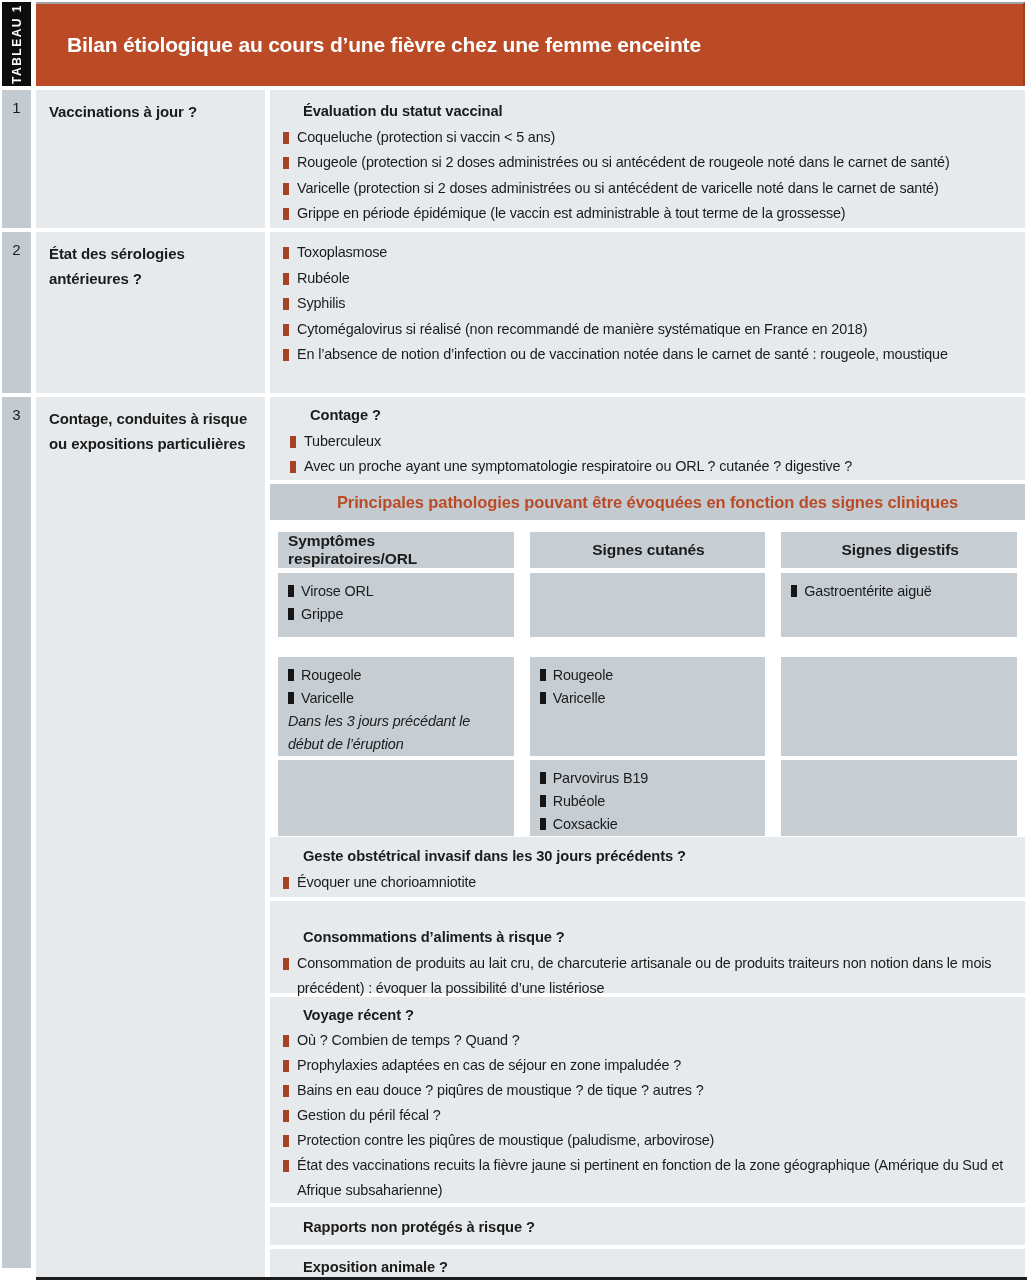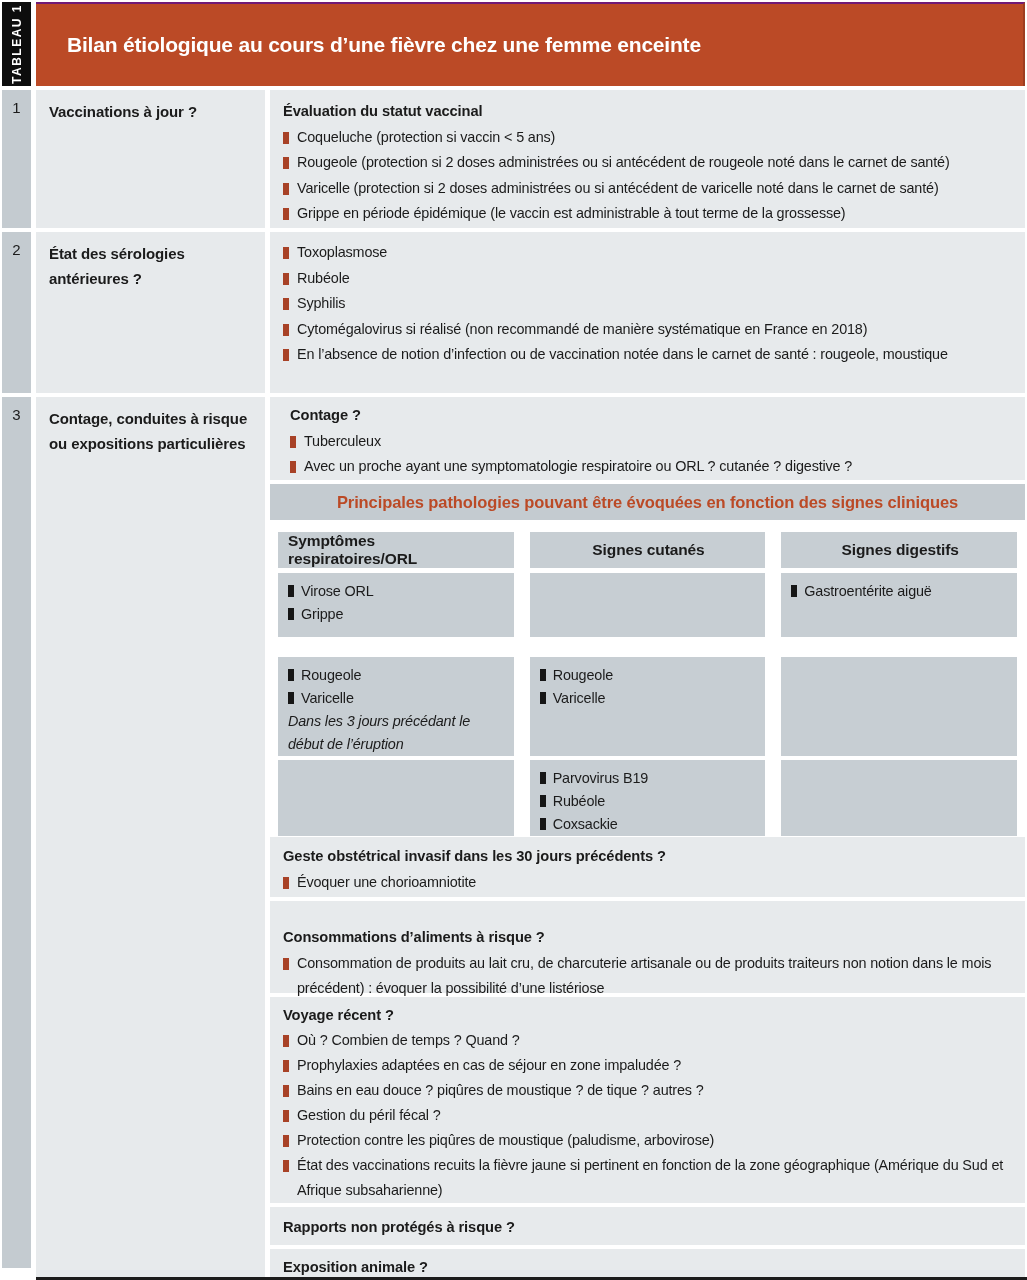--- a/index.html
+++ b/index.html
@@ -19,42 +19,42 @@
   .tab-label{
     position:absolute;left:2px;top:2px;width:29px;height:84px;
     background:var(--tab-label-bg);display:flex;align-items:center;justify-content:center;
   }
   .tab-label span{
     writing-mode:vertical-rl;transform:rotate(180deg);
     color:#ffffff;font-size:12px;font-weight:bold;letter-spacing:1.5px;white-space:nowrap;
   }
   .header-band{
     position:absolute;left:36px;top:2px;width:989px;height:84px;box-sizing:border-box;
-    background:var(--accent);border-top:2px solid #701a75;border-right:2px solid #9e3d20;
+    background:var(--accent);border-top:2px solid #a3a3a3;border-right:2px solid #9e3d20;
     display:flex;align-items:center;padding-left:31px;
   }
   .header-band h1{
     margin:0;color:#ffffff;font-size:21px;font-weight:bold;letter-spacing:-0.2px;
   }
   
   .row{position:absolute;left:2px;width:1023px;display:grid;grid-template-columns:29px 229px 1fr;column-gap:5px;}
   #row1{top:90px;height:138px;}
   #row2{top:232px;height:161px;}
   #row3{top:397px;height:880px;}
   .num-cell{background:var(--band-gray);text-align:center;padding-top:9px;font-size:15px;}
   #row3 .num-cell{height:871px;box-sizing:border-box;}
   .q-cell{
     background:var(--section-bg);font-weight:bold;font-size:15px;line-height:25px;
     padding:9px 14px 0 13px;box-sizing:border-box;letter-spacing:-0.1px;
   }
   .content-col{box-sizing:border-box;}
   .simple-content{background:var(--section-bg);padding:8px 12px 0 13px;box-sizing:border-box;height:100%;}
   #row1 .simple-content{padding-top:9px;}
   
-  .heading{font-weight:bold;font-size:14.7px;line-height:25.5px;letter-spacing:-0.1px;}
+  .heading{font-weight:bold;font-size:14.7px;line-height:25.5px;letter-spacing:-0.1px;margin-left:20px;}
   .line{display:flex;align-items:flex-start;font-size:14.4px;line-height:25.5px;letter-spacing:-0.15px;}
   .bullet{flex:0 0 auto;width:6px;height:12px;background:var(--bullet);margin:7px 8px 0 0;}
   
   .sections{display:flex;flex-direction:column;gap:4px;}
   .section{background:var(--section-bg);padding:6px 12px 0 13px;box-sizing:border-box;}
   .sec-contage{height:83px;padding-left:20px;}
   .clinical-band{
     height:36px;background:var(--band-gray);display:flex;align-items:center;justify-content:center;
     color:var(--accent);font-weight:bold;font-size:16.5px;letter-spacing:-0.1px;padding:0;
   }

